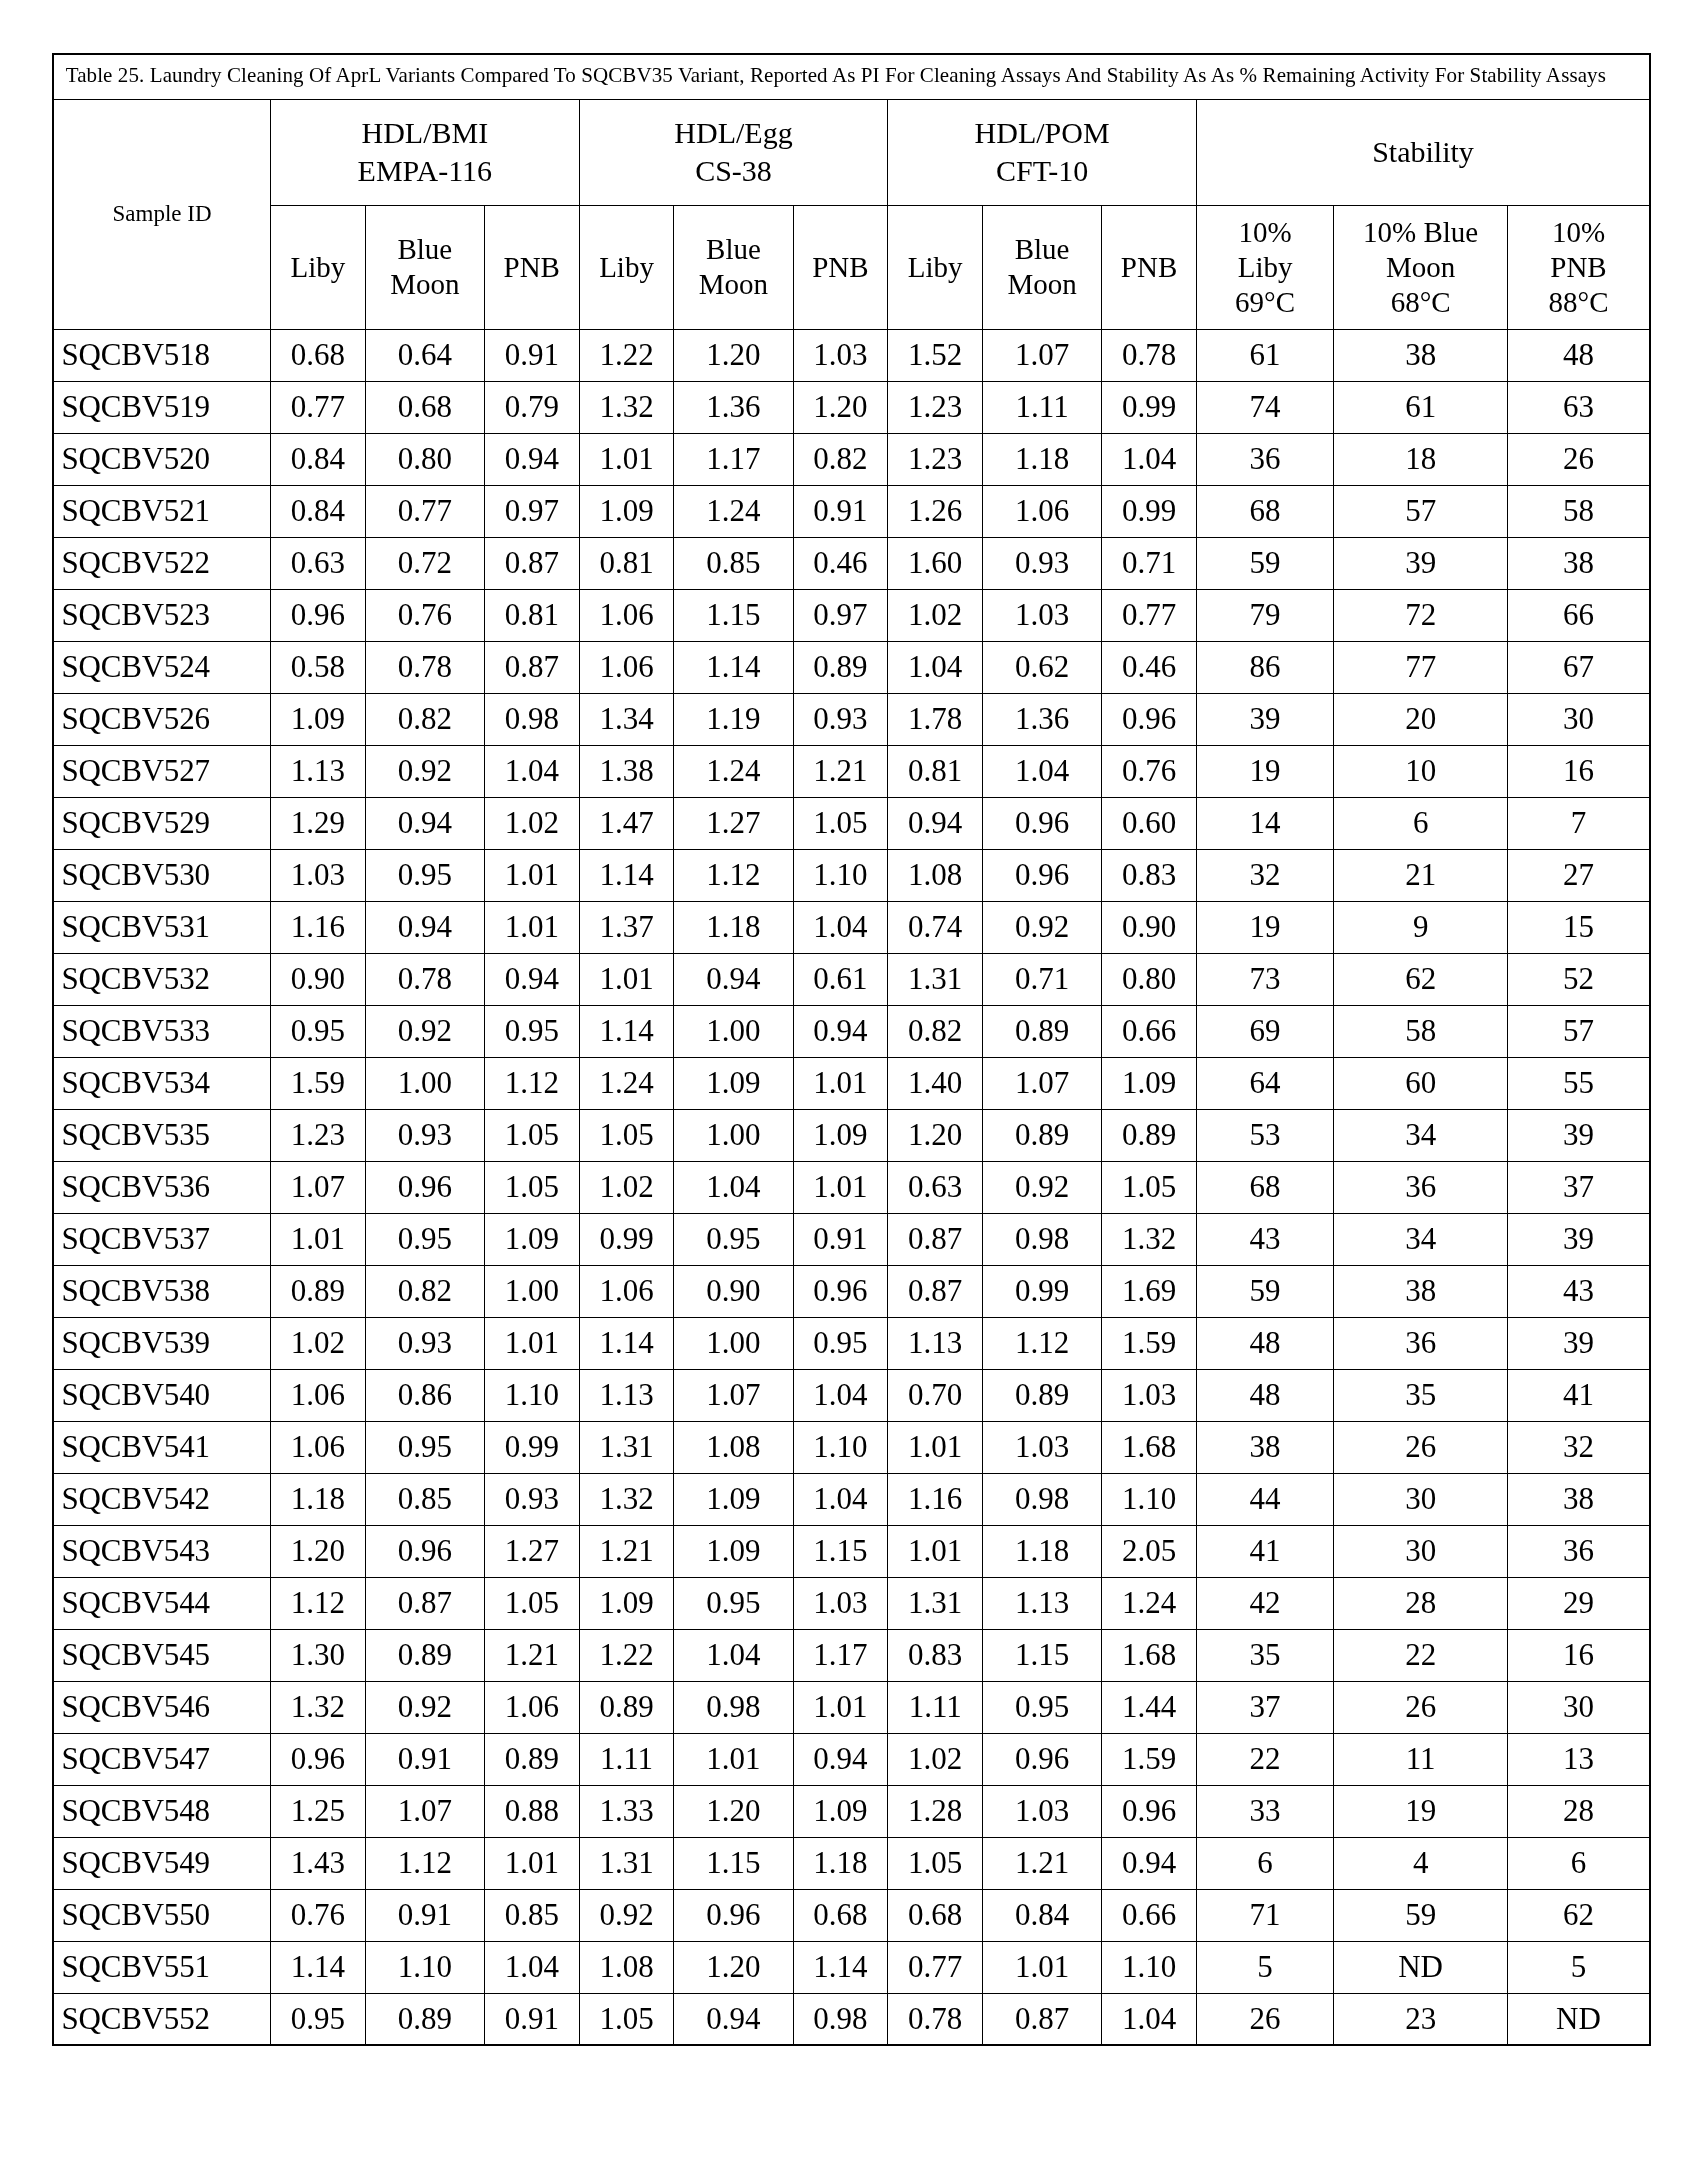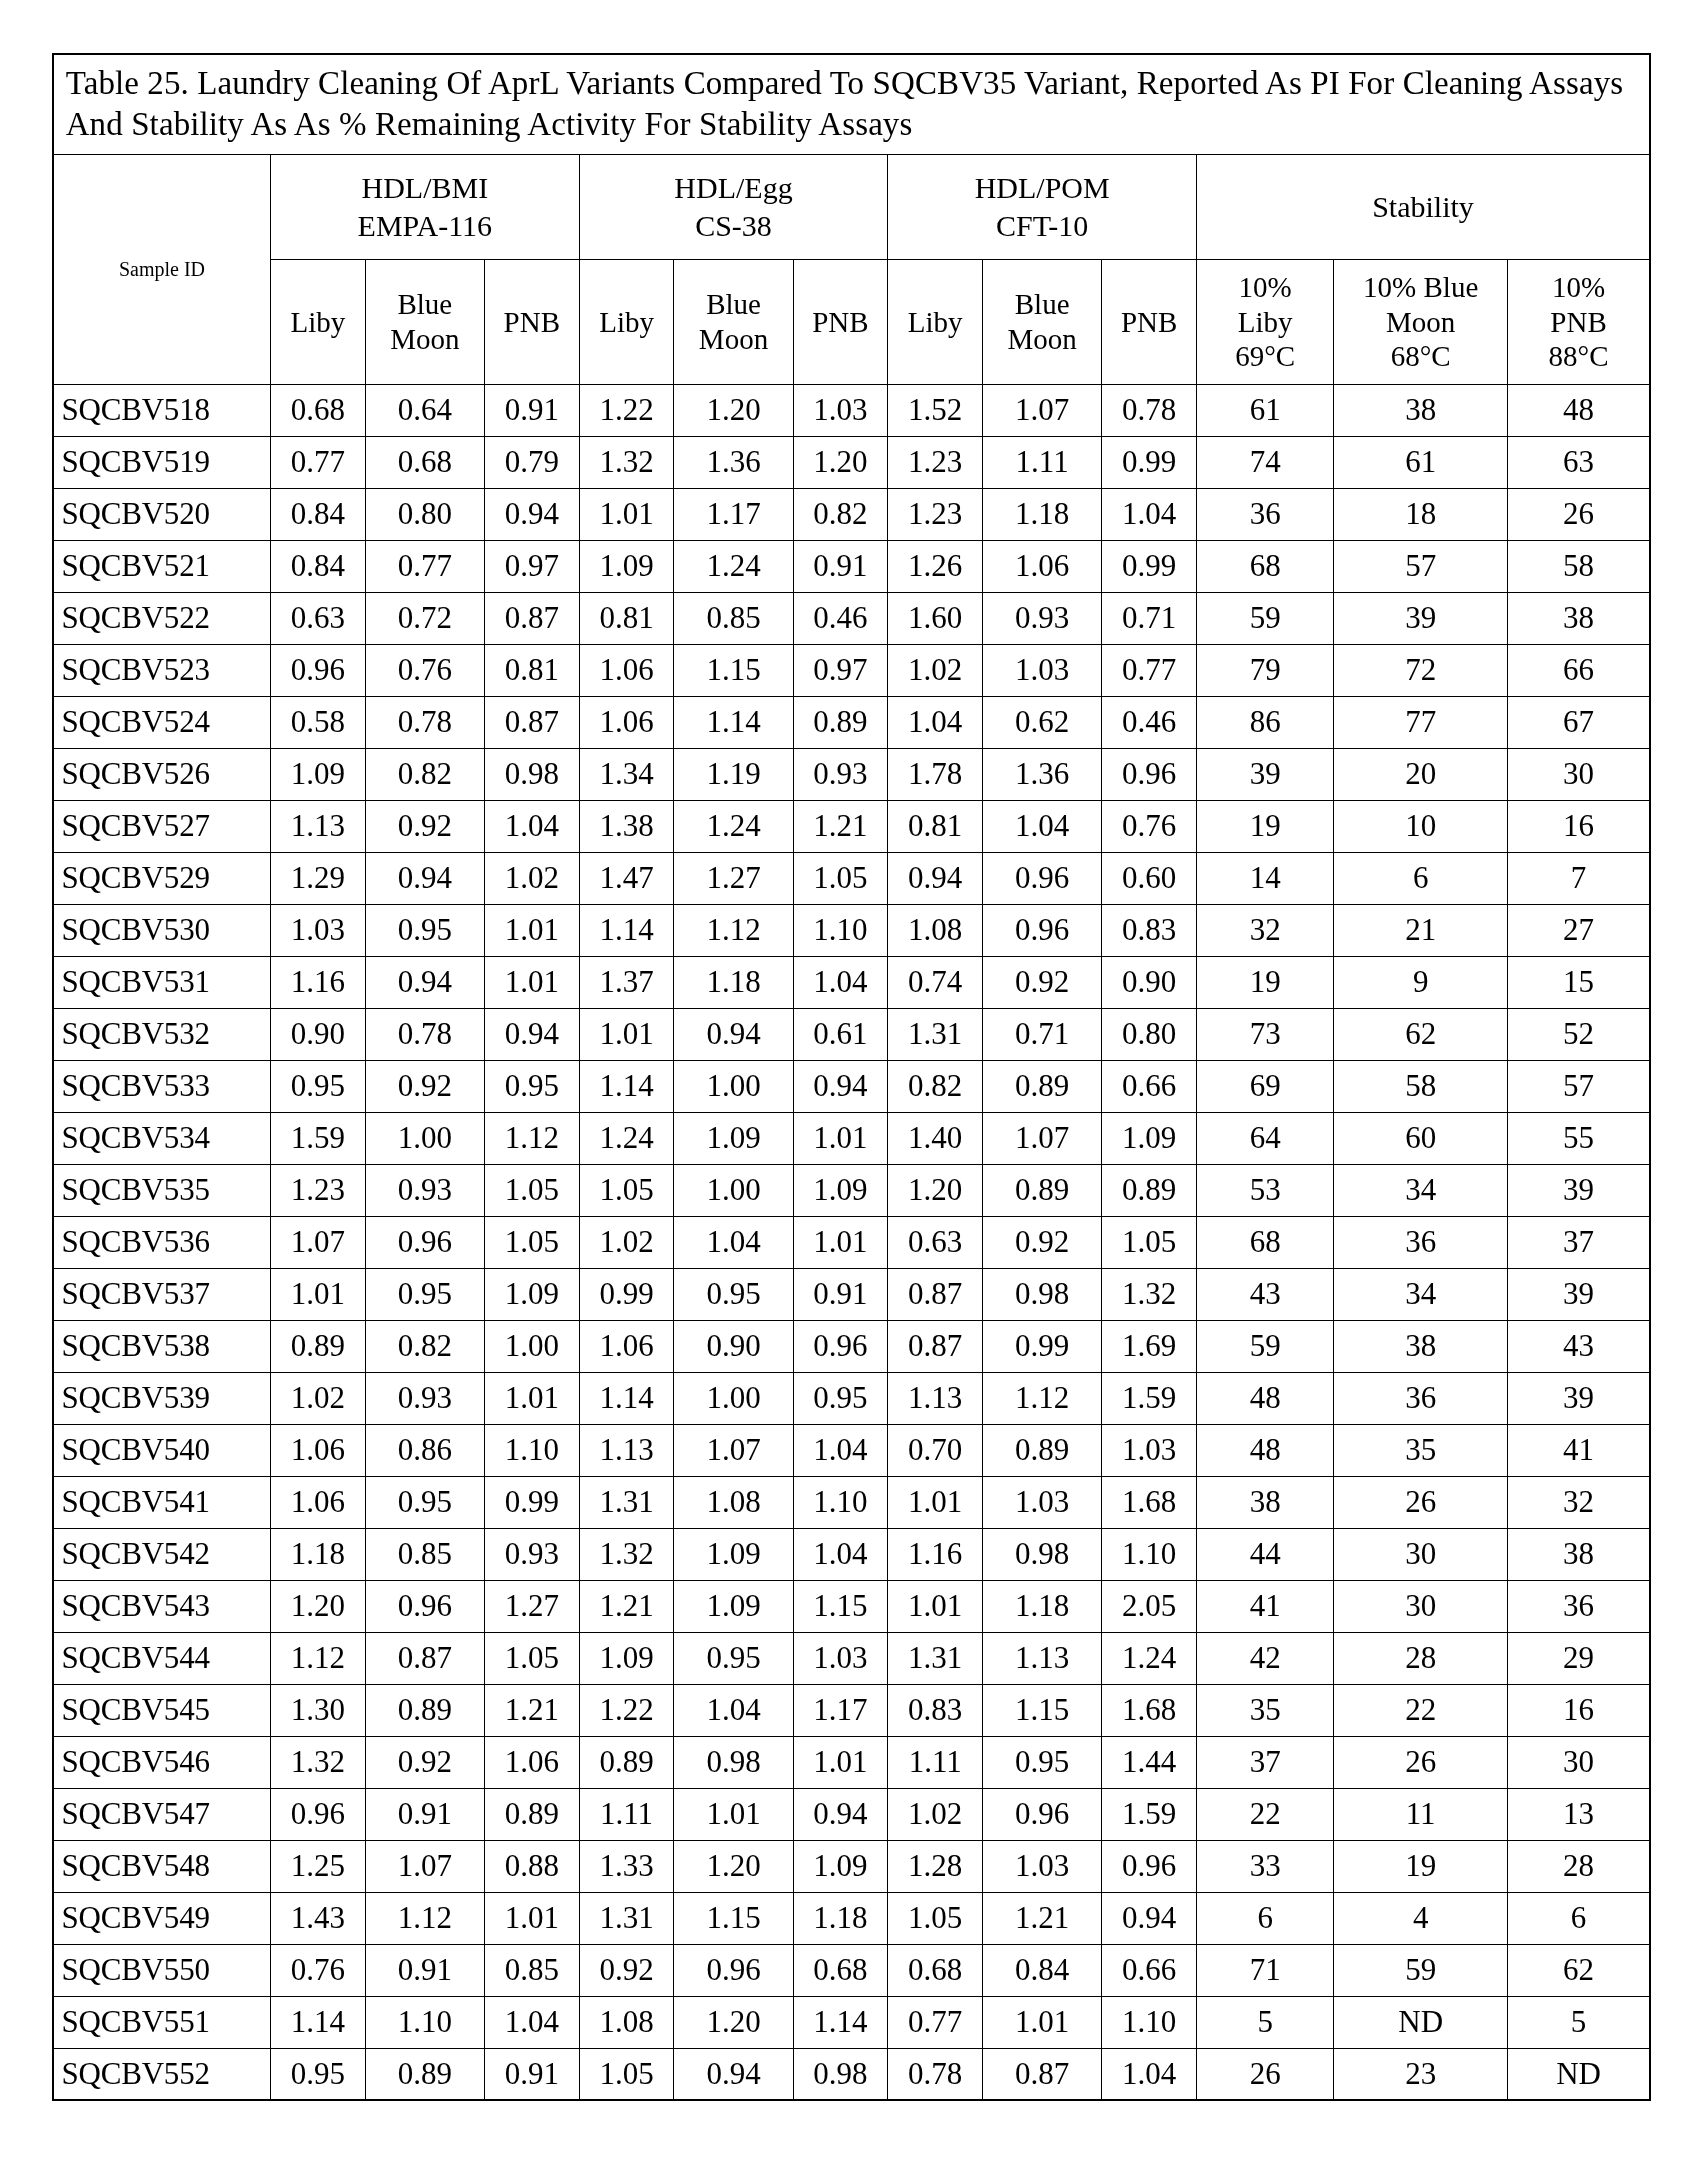--- a/index.html
+++ b/index.html
@@ -38,38 +38,38 @@
     text-align: center;
     vertical-align: middle;
     font-weight: normal;
     color: #000;
   }
 
   
   .caption-cell {
     text-align: left !important;
     padding: 8.3px 11.7px 10px 11.7px !important;
-    font-size: 33px;
+    font-size: 21px;
     font-weight: bold;
     line-height: 1.22;
     letter-spacing: 0.1px;
   }
 
   
   .group-head {
     font-size: 30px;
     line-height: 1.26;
     height: 98px;
     padding: 3.3px 1.7px !important;
   }
   .group-head .gh-line1 { display: block; }
   .group-head .gh-line2 { display: block; }
 
   .sample-id-head {
-    font-size: 20px;
+    font-size: 23px;
     height: 100%;
     padding: 0 5px !important;
   }
 
   .stability-head {
     font-size: 30px;
   }
 
   
   .sub-head {

